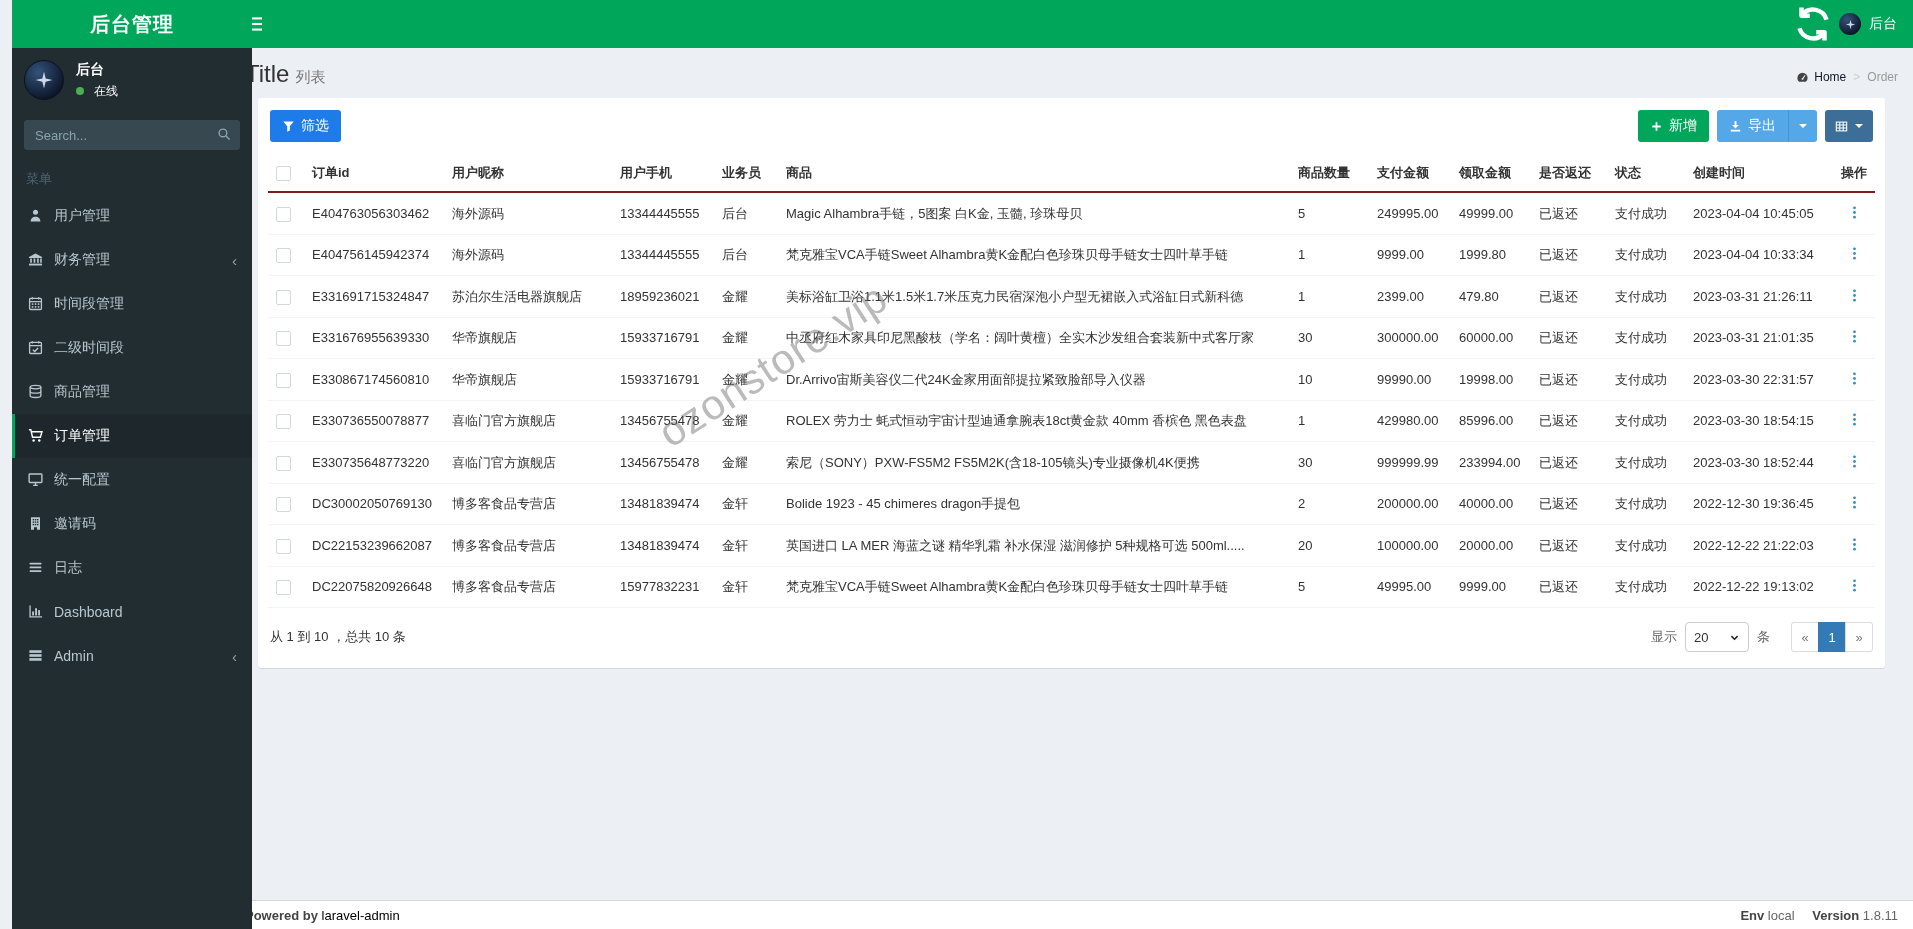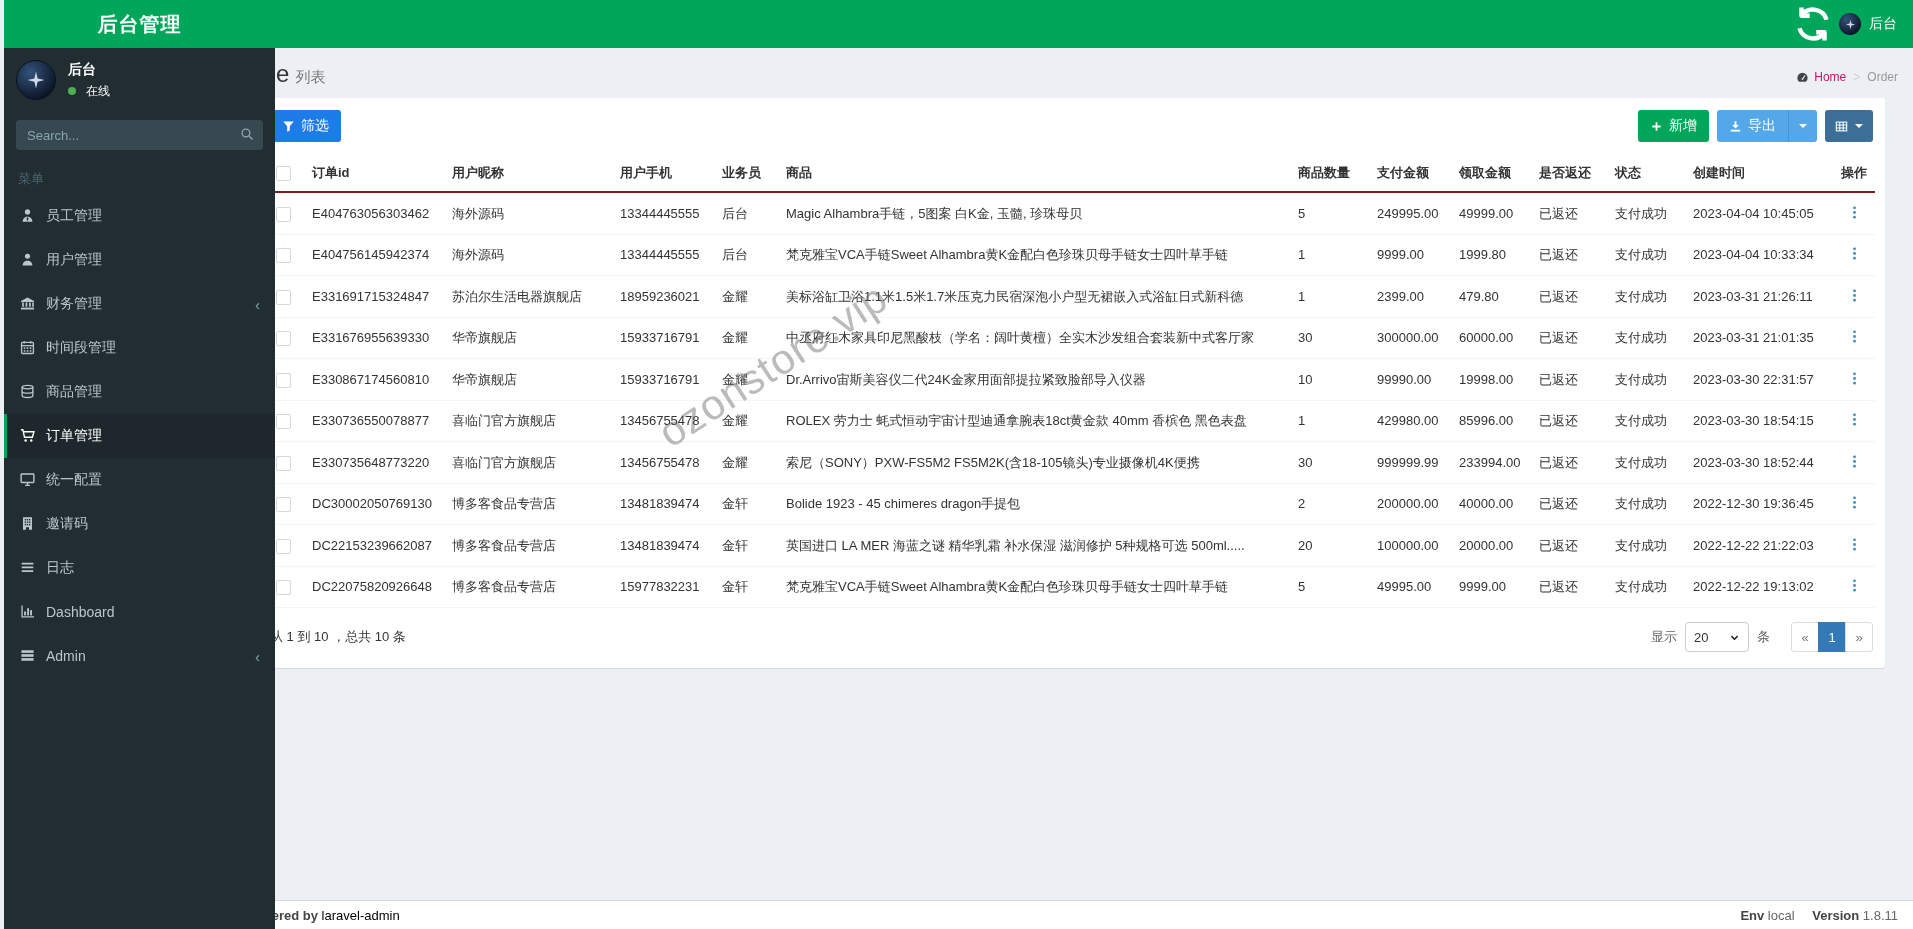--- a/index.html
+++ b/index.html
@@ -1,21 +1,21 @@
 <!DOCTYPE html>
 <html><head>
 <meta charset="utf-8">
 <style>
   * { box-sizing: border-box; margin: 0; padding: 0; }
   html,body { width:1913px; height:929px; overflow:hidden; }
   body { font-family:"Liberation Sans","DejaVu Sans",sans-serif; font-size:14px; background:#ecf0f5; color:#333; }
 
   
   .app { position:relative; width:1913px; height:929px; }
-  .sidebar { position:absolute; left:4px; top:0; width:271px; height:929px; background:#222d32; z-index:5; }
+  .sidebar { position:absolute; left:12px; top:0; width:240px; height:929px; background:#222d32; z-index:5; }
   .main { margin-left:230px; height:929px; position:relative; }
 
   
   .logo { height:48px; background:#00a65a; color:#fff; display:flex; align-items:center; justify-content:center;
           font-size:20px; font-weight:bold; letter-spacing:1px; cursor:pointer; }
   .user-panel { display:flex; align-items:center; padding:12px 10px 10px 12px; }
   .avatar { width:40px; height:40px; border-radius:50%; background:radial-gradient(circle at 35% 30%, #33527a, #0c1628 75%);
             display:flex; align-items:center; justify-content:center; flex:0 0 40px; overflow:hidden; border:1px solid #0a111d;}
   .avatar svg { width:20px; height:20px; }
   .user-info { margin-left:12px; }
@@ -46,21 +46,21 @@
   .nav-user { display:flex; align-items:center; gap:8px; color:#fff; padding:0 16px 0 6px; height:48px; cursor:pointer; font-size:14px; }
   .nav-avatar { width:22px; height:22px; border-radius:50%; background:radial-gradient(circle at 35% 30%, #33527a, #0c1628 75%);
                 display:inline-flex; align-items:center; justify-content:center; }
   .nav-avatar svg { width:11px; height:11px; }
 
   
   .content-header { padding:12px 15px 10px; display:flex; align-items:flex-end; justify-content:space-between; }
   .content-header h1 { font-size:24px; font-weight:normal; color:#333; }
   .content-header h1 small { font-size:15px; color:#777; margin-left:6px; font-weight:normal; }
   .breadcrumb { list-style:none; display:flex; align-items:center; gap:7px; font-size:12px; color:#999; padding-bottom:4px; }
-  .bc-home { display:flex; align-items:center; gap:5px; color:#be185d; cursor:pointer;justify-content:space-between; }
+  .bc-home { display:flex; align-items:center; gap:5px; color:#0f172a; cursor:pointer;justify-content:space-between; }
   .bc-home svg { width:13px; height:13px; }
   .bc-sep { color:#ccc; }
 
   
   .content { padding:0 28px; }
   .box { position:relative; background:#fff; border-radius:3px; box-shadow:0 1px 1px rgba(0,0,0,.1); padding:10px; }
   .box-toolbar { display:flex; justify-content:space-between; align-items:center; padding:2px 2px 12px; }
   .btn { display:inline-flex; align-items:center; gap:6px; border:none; border-radius:3px; color:#fff; font-size:14px;
          height:32px; padding:0 12px; cursor:pointer; font-family:inherit; }
   .btn svg { width:13px; height:13px; }
@@ -139,30 +139,20 @@
             <circle cx="6.8" cy="6.8" r="4.4"></circle>
             <path d="M10.2 10.2 14.4 14.4"></path>
           </svg>
       </button>
     </div>
     <div class="menu-header">菜单</div>
     <ul class="menu">
         <li class="menu-item">
           <span class="mi-icon">
             <svg viewBox="0 0 16 16" fill="currentColor">
-              <circle cx="8" cy="4.2" r="2.8"></circle>
-              <path d="M2.8 14.6c0-3.1 2.3-5.3 5.2-5.3s5.2 2.2 5.2 5.3z"></path>
-              <path d="M8 9.6l1 1.5-1 3.2-1-3.2z" fill="#222d32"></path>
-            </svg>
-          </span>
-          <span class="mi-label">员工管理</span>
-        </li>
-        <li class="menu-item">
-          <span class="mi-icon">
-            <svg viewBox="0 0 16 16" fill="currentColor">
               <circle cx="8" cy="4.5" r="2.7"></circle>
               <path d="M2.8 14.4c0-2.9 2.3-5 5.2-5s5.2 2.1 5.2 5z"></path>
             </svg>
           </span>
           <span class="mi-label">用户管理</span>
         </li>
         <li class="menu-item">
           <span class="mi-icon">
             <svg viewBox="0 0 16 16" fill="currentColor">
               <path d="M1 5.2 8 1.6l7 3.6v1.1H1z"></path>
@@ -183,20 +173,31 @@
                 <rect x="4" y="7.8" width="1.7" height="1.7"></rect>
                 <rect x="7.2" y="7.8" width="1.7" height="1.7"></rect>
                 <rect x="10.4" y="7.8" width="1.7" height="1.7"></rect>
                 <rect x="4" y="10.8" width="1.7" height="1.7"></rect>
                 <rect x="7.2" y="10.8" width="1.7" height="1.7"></rect>
                 <rect x="10.4" y="10.8" width="1.7" height="1.7"></rect>
               </g>
             </svg>
           </span>
           <span class="mi-label">时间段管理</span>
+        </li>
+        <li class="menu-item">
+          <span class="mi-icon">
+            <svg viewBox="0 0 16 16" fill="none" stroke="currentColor" stroke-width="1.4">
+              <path d="M4.6 1.2v2.6M11.4 1.2v2.6"></path>
+              <rect x="1.7" y="2.6" width="12.6" height="11.8" rx="1"></rect>
+              <path d="M1.7 6h12.6"></path>
+              <path d="M5.2 10.3l2 2 3.6-3.7" stroke-width="1.6"></path>
+            </svg>
+          </span>
+          <span class="mi-label">二级时间段</span>
         </li>
         <li class="menu-item">
           <span class="mi-icon">
             <svg viewBox="0 0 16 16" fill="none" stroke="currentColor" stroke-width="1.4">
               <ellipse cx="8" cy="3.3" rx="5.7" ry="1.9"></ellipse>
               <path d="M2.3 3.3v4.6c0 1 2.5 1.9 5.7 1.9s5.7-.9 5.7-1.9V3.3"></path>
               <path d="M2.3 7.9v4.6c0 1 2.5 1.9 5.7 1.9s5.7-.9 5.7-1.9V7.9"></path>
             </svg>
           </span>
           <span class="mi-label">商品管理</span>

